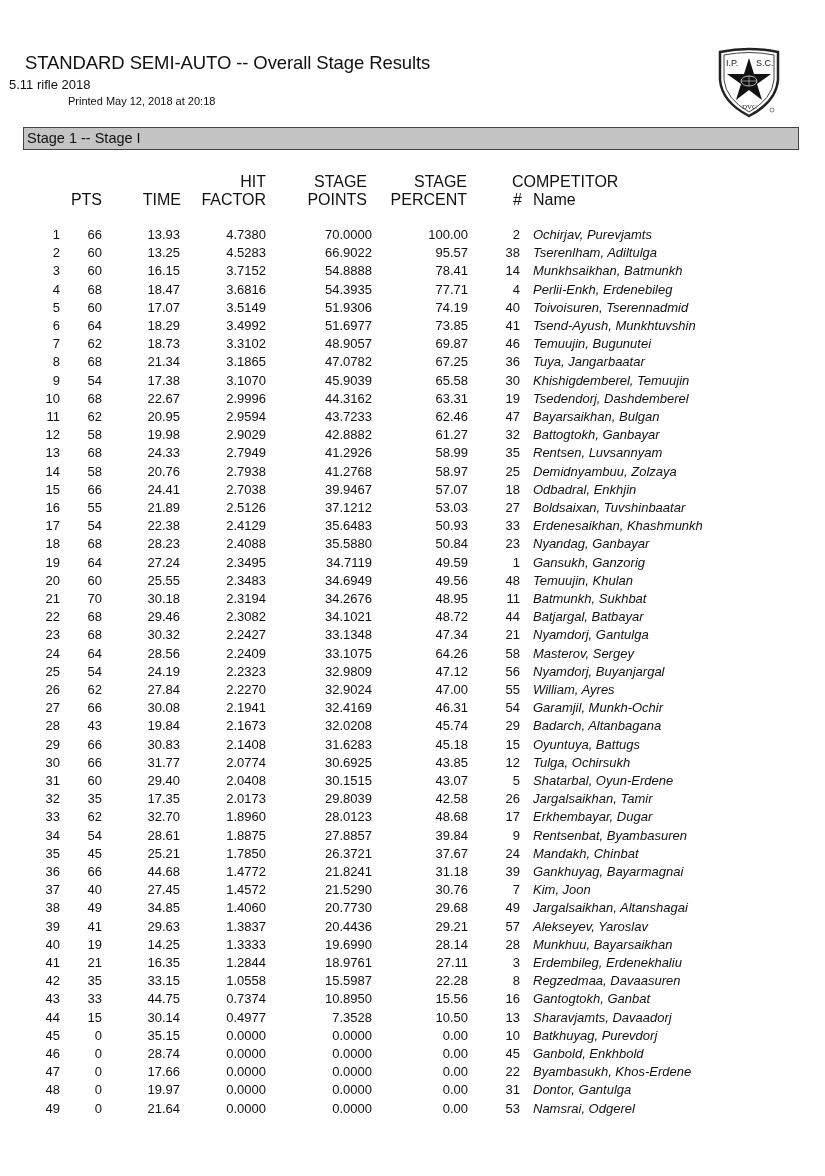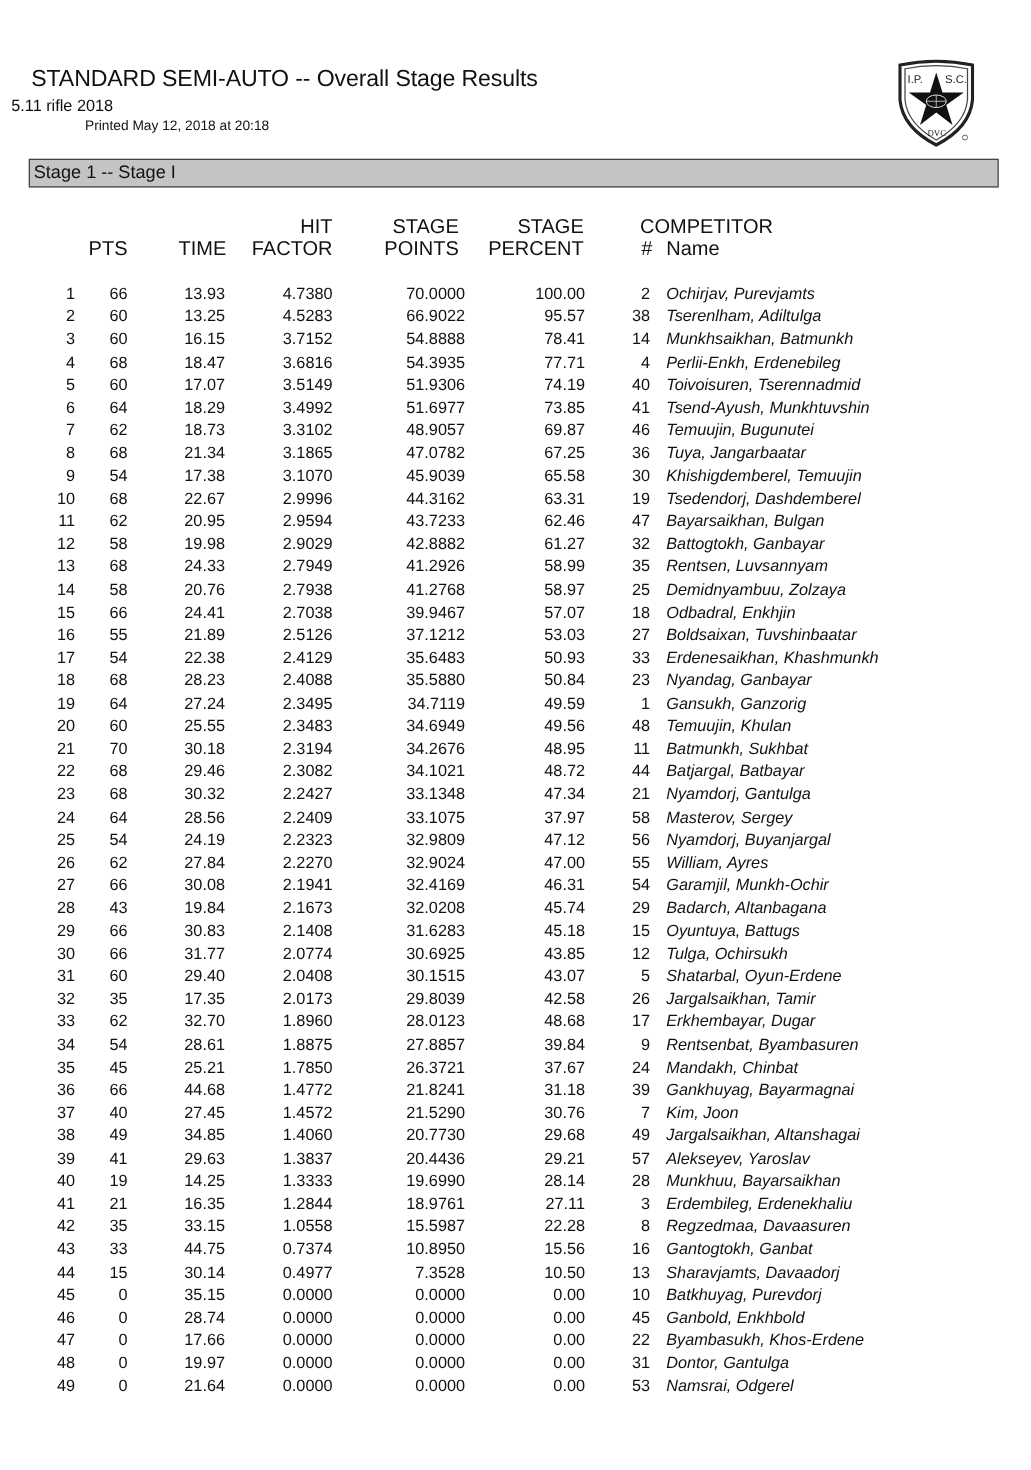--- a/index.html
+++ b/index.html
@@ -303,21 +303,21 @@
       <span class="cell c-pct">47.34</span>
       <span class="cell c-num">21</span>
       <span class="cell c-name">Nyamdorj, Gantulga</span>
     </div>
     <div class="row" style="top: 644.6px;">
       <span class="cell c-rank">24</span>
       <span class="cell c-pts">64</span>
       <span class="cell c-time">28.56</span>
       <span class="cell c-hf">2.2409</span>
       <span class="cell c-sp">33.1075</span>
-      <span class="cell c-pct">37.97</span>
+      <span class="cell c-pct">64.26</span>
       <span class="cell c-num">58</span>
       <span class="cell c-name">Masterov, Sergey</span>
     </div>
     <div class="row" style="top: 662.8px;">
       <span class="cell c-rank">25</span>
       <span class="cell c-pts">54</span>
       <span class="cell c-time">24.19</span>
       <span class="cell c-hf">2.2323</span>
       <span class="cell c-sp">32.9809</span>
       <span class="cell c-pct">47.12</span>

